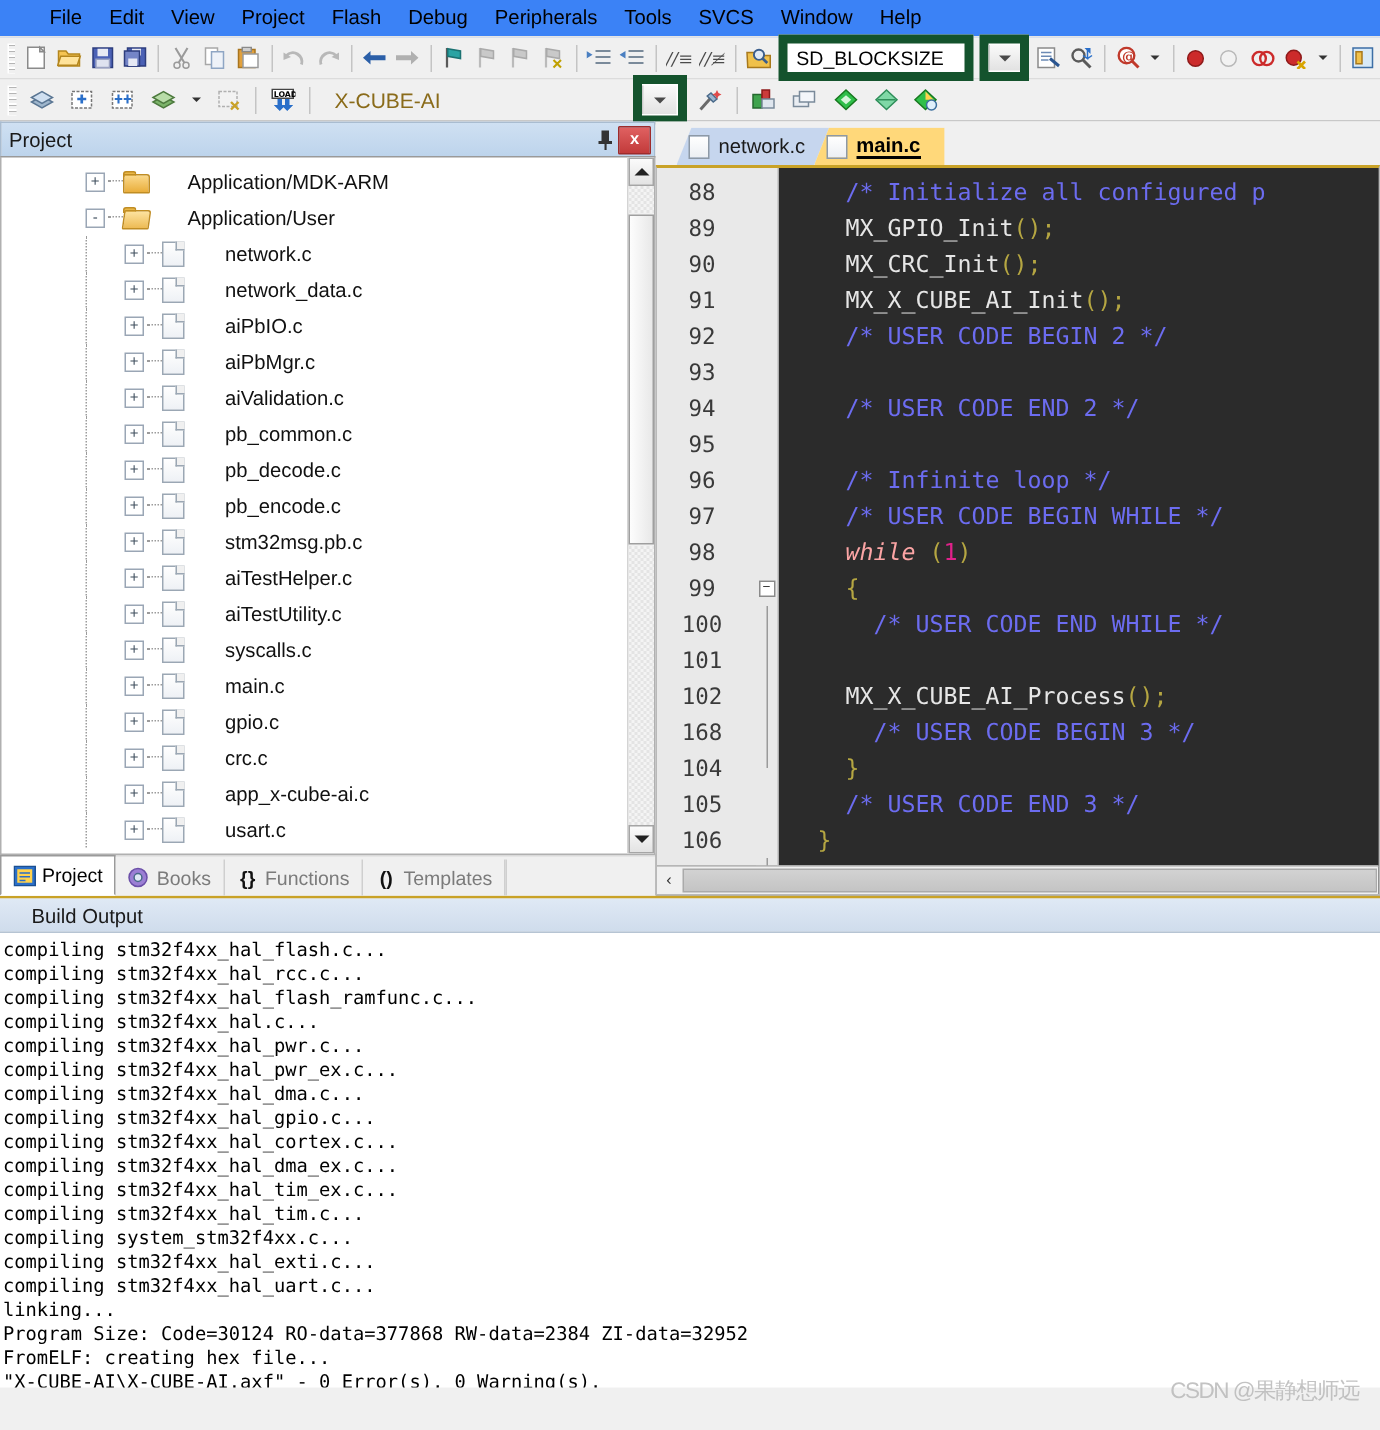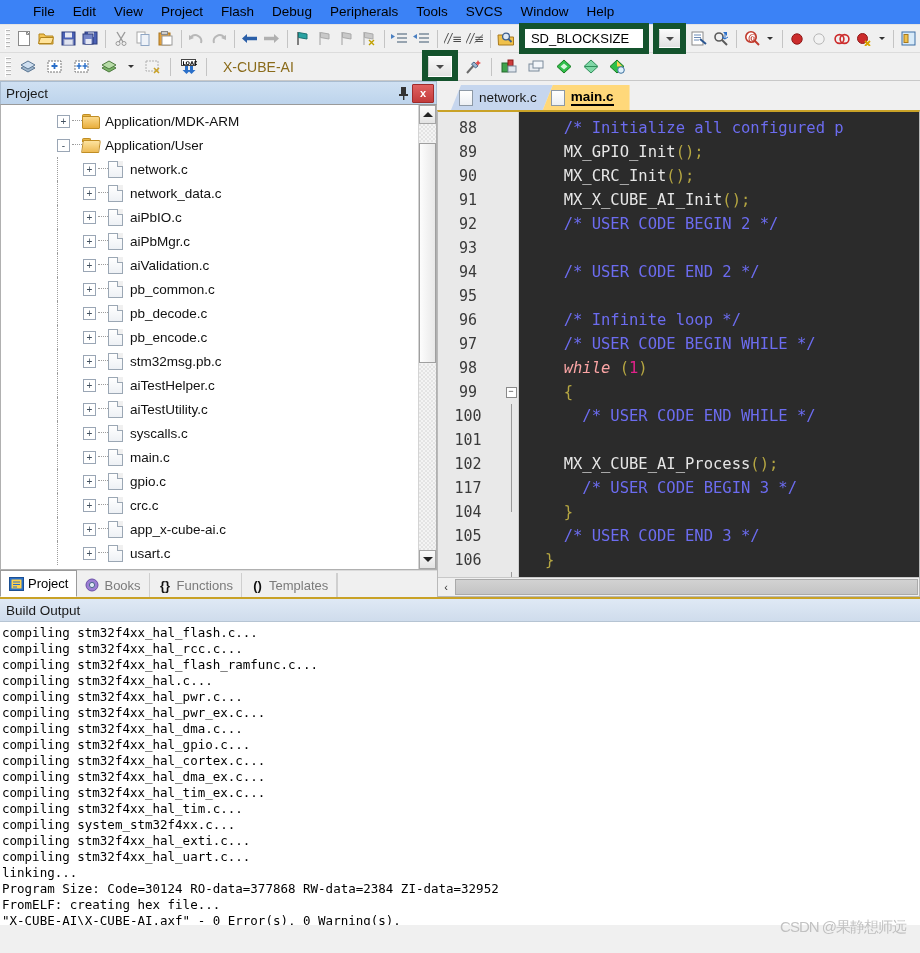--- a/index.html
+++ b/index.html
@@ -63,21 +63,21 @@
   .folder{width:17px;height:14px;flex:none;margin-right:6px;position:relative;}
   .folder i{position:absolute;left:0;top:2px;width:16px;height:11px;background:linear-gradient(#fbd98b,#e9ae3c);
         border:1px solid #c08d24;border-radius:1px 2px 1px 1px;}
   .folder b{position:absolute;left:0;top:0px;width:7px;height:3px;background:#e9b747;
         border:1px solid #c08d24;border-bottom:none;border-radius:2px 2px 0 0;}
   .folder.open i{background:linear-gradient(#fde3a0,#edbb55);transform:skewX(-8deg);}
   .fileic{width:13px;height:15px;flex:none;margin-right:7px;position:relative;
         background:linear-gradient(#ffffff,#eef1f5);border:1px solid #9ba7b4;}
   .fileic::after{content:"";position:absolute;right:-1px;top:-1px;width:5px;height:5px;
         background:#f0f0f0;border-left:1px solid #9ba7b4;border-bottom:1px solid #9ba7b4;}
-  .lbl{color:#111;}
+  .lbl{color:#111;margin-left:20px;}
   .vscroll{width:17px;background:#f0f0f0;border-left:1px solid #d4d4d4;
         display:flex;flex-direction:column;}
   .sbtn{height:17px;background:linear-gradient(#fbfbfb,#e3e3e3);border:1px solid #a5a5a5;
         display:flex;align-items:center;justify-content:center;}
   .strack{flex:1;background:
       repeating-conic-gradient(#f4f4f4 0% 25%, #e4e4e4 0% 50%) 0 0/4px 4px;}
   .sthumb{height:218px;background:linear-gradient(to right,#fdfdfd,#e8e8e8);
         border:1px solid #9f9f9f;margin:1px 0;}
   .tri-up{width:0;height:0;border-left:5px solid transparent;border-right:5px solid transparent;border-bottom:5px solid #222;}
   .tri-dn{width:0;height:0;border-left:5px solid transparent;border-right:5px solid transparent;border-top:5px solid #222;}
@@ -120,21 +120,21 @@
   .pn{color:#b5a642;}
   .kw{color:#fca5a5;font-style:italic;}
   .num{color:#e0218a;}
   .hscroll{height:18px;background:#f0f0f0;border-top:1px solid #c8c8c8;display:flex;align-items:center;flex:none;}
   .hsbtn{width:16px;height:16px;display:flex;align-items:center;justify-content:center;font-size:11px;color:#333;}
   .hsthumb{flex:1;height:14px;background:linear-gradient(#d2d2d2,#c4c4c4);border:1px solid #aaa;margin:0 1px;}
 
   
   .buildwrap{border-top:2px solid #c9a227;background:#f0f0f0;}
   .buildhdr{height:22px;background:linear-gradient(#dfe9f5,#cfdcec);display:flex;align-items:center;
-        padding-left:6px;font-size:13.5px;color:#1a1a1a;border-bottom:1px solid #b6c4d3;}
+        padding-left:21px;font-size:13.5px;color:#1a1a1a;border-bottom:1px solid #b6c4d3;}
   .buildbody{height:300px;background:#fff;overflow:hidden;padding:3px 0 0 2px;
         font-family:"DejaVu Sans Mono",monospace;font-size:12.5px;color:#000;}
   .buildbody div{height:16px;line-height:16px;white-space:pre;}
 
   .watermark{position:absolute;right:14px;bottom:16px;font-size:15px;color:#b9b9b9;
         white-space:nowrap;letter-spacing:-1px;opacity:.85;pointer-events:none;}
 </style>
 </head>
 <body>
 
@@ -709,21 +709,21 @@
               <div>93</div>
               <div>94</div>
               <div>95</div>
               <div>96</div>
               <div>97</div>
               <div>98</div>
               <div>99</div>
               <div>100</div>
               <div>101</div>
               <div>102</div>
-              <div>117</div>
+              <div>168</div>
               <div>104</div>
               <div>105</div>
               <div>106</div>
               <div>107</div>
             </div>
           <div class="foldcol" id="foldcol">
               <div></div>
               <div></div>
               <div></div>
               <div></div>

